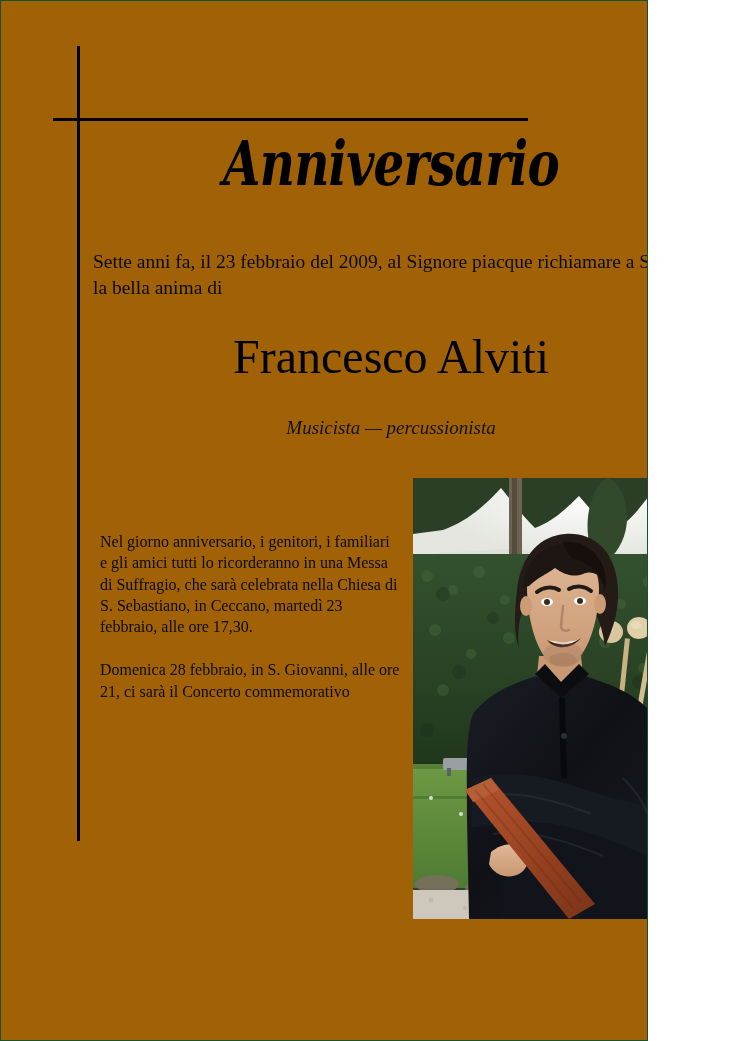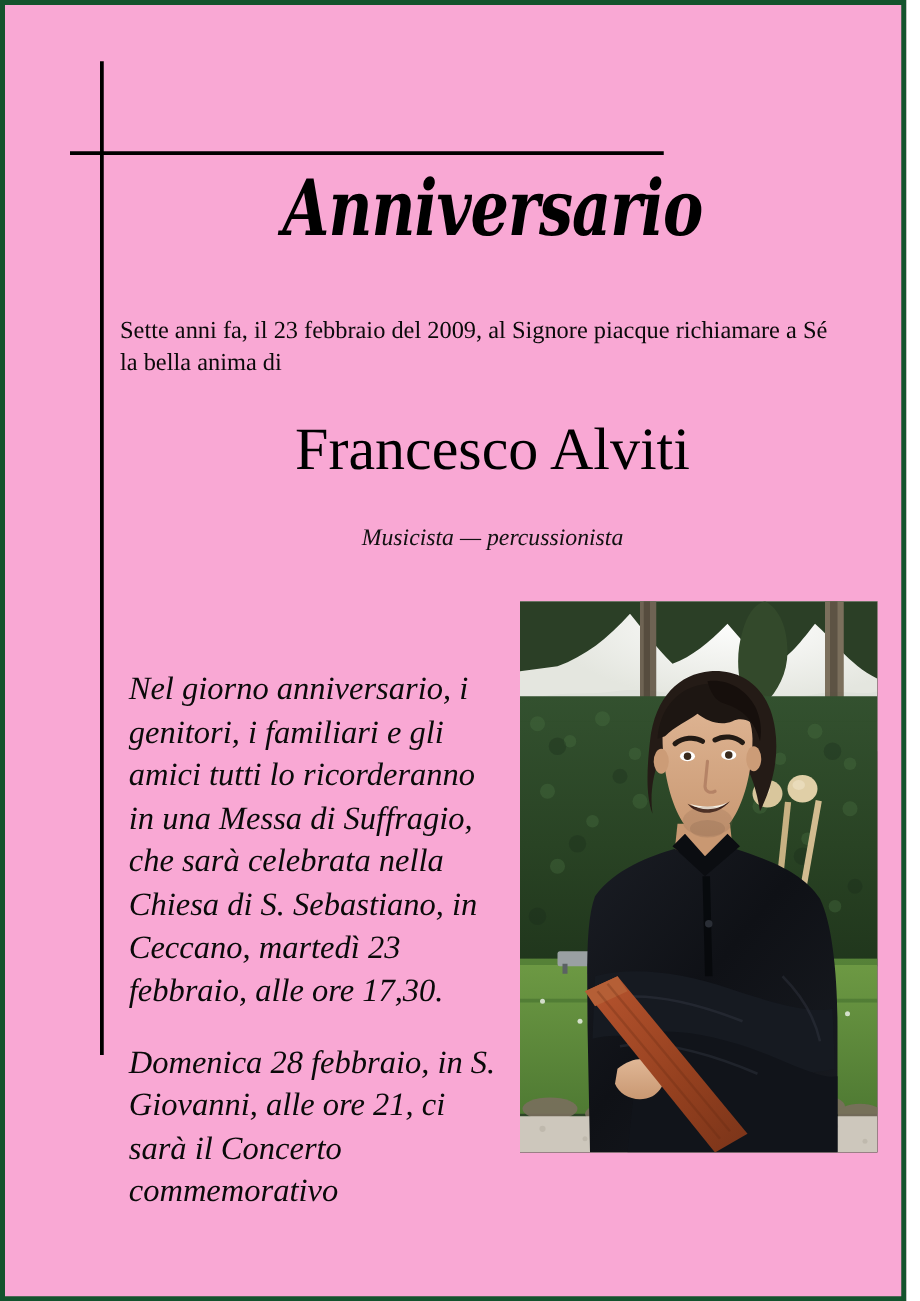--- a/index.html
+++ b/index.html
@@ -6,25 +6,25 @@
     margin: 0;
     padding: 0;
     background: #ffffff;
   }
   body {
     font-family: "Liberation Serif", "DejaVu Serif", serif;
   }
 
   .page {
     position: relative;
-    width: 725px;
+    width: 648px;
     height: 1041px;
-    background: #f9a8d4;
+    background: #a16207;
     box-sizing: border-box;
-    border: 4px solid #14532d;
+    border: 1px solid #14532d;
     overflow: hidden;
   }
 
   
   .rule-vertical {
     position: absolute;
     left: 76px;
     top: 45px;
     width: 3px;
     height: 795px;
@@ -96,24 +96,23 @@
 
   
   .body-col {
     position: absolute;
     left: 99px;
     top: 530px;
     width: 300px;
   }
   .body-col p {
     margin: 0 0 22px 0;
-    font-size: 26px;
+    font-size: 16px;
     line-height: 1.33;
     color: #0a0a0a;
-    font-style: italic;
   }
   .body-col p:last-child { margin-bottom: 18px; }
 
   
   .photo {
     position: absolute;
     left: 412px;
     top: 477px;
     width: 286px;
     height: 441px;

